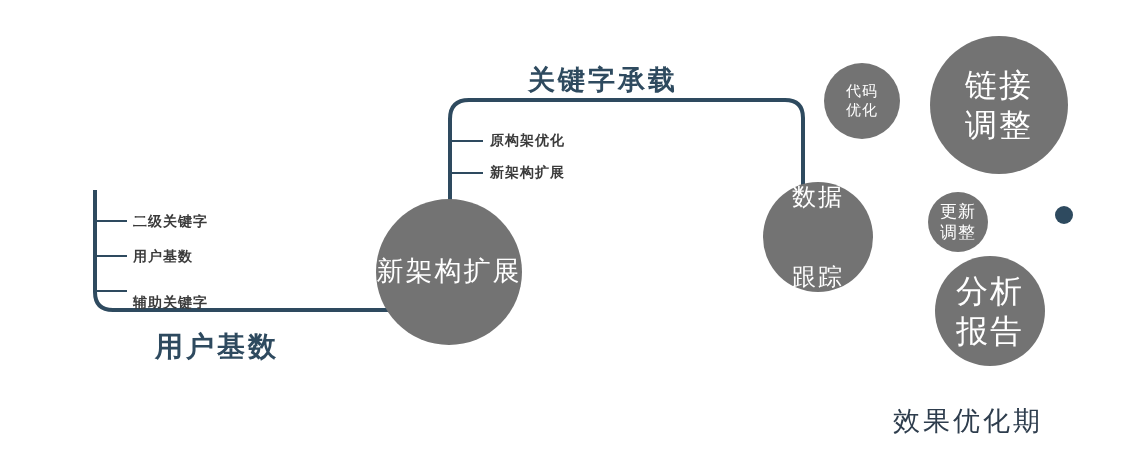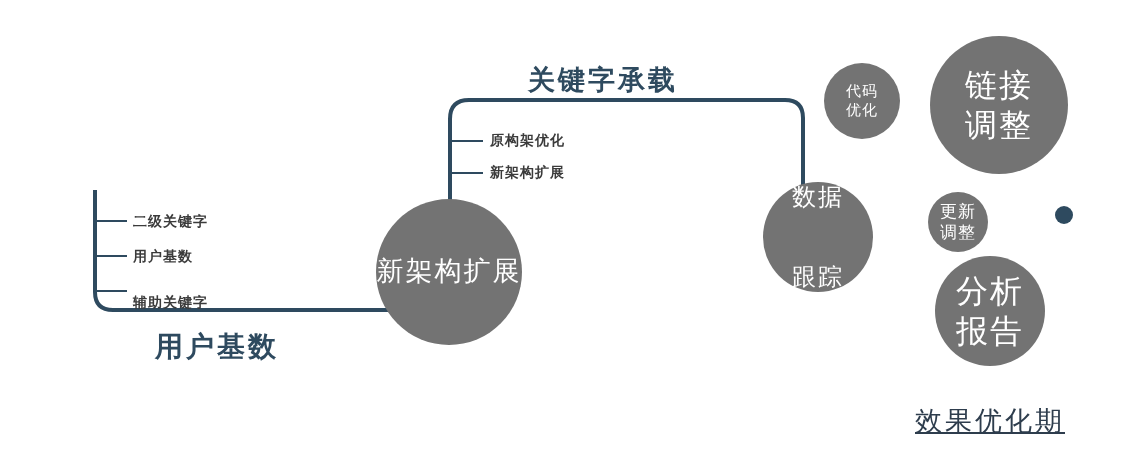--- a/index.html
+++ b/index.html
@@ -65,26 +65,25 @@
     letter-spacing: 1px;
     font-weight: 700;
   }
   .bl-t0 { left: 133px; top: 213px; }
   .bl-t1 { left: 133px; top: 248px; }
   .bl-t2 { left: 133px; top: 283px; margin-top: 11px; }
   .bl-s0 { left: 490px; top: 132px; }
   .bl-s1 { left: 490px; top: 164px; }
   .caption {
     position: absolute;
-    left: 915px; top: 403px;
+    left: 893px; top: 403px;
     color: #2e3d4d;
     font-size: 27px;
     font-weight: 500;
     letter-spacing: 3px;
-    text-decoration: underline;
   }
 </style>
 </head>
 <body>
 
 <div class="canvas">
 
   <svg class="lines-svg" viewBox="0 0 1130 450" xmlns="http://www.w3.org/2000/svg">
 
     <path d="M 95 190 L 95 292 Q 95 310 113 310 L 430 310" fill="none" stroke="#2e4a5f" stroke-width="4"></path>

